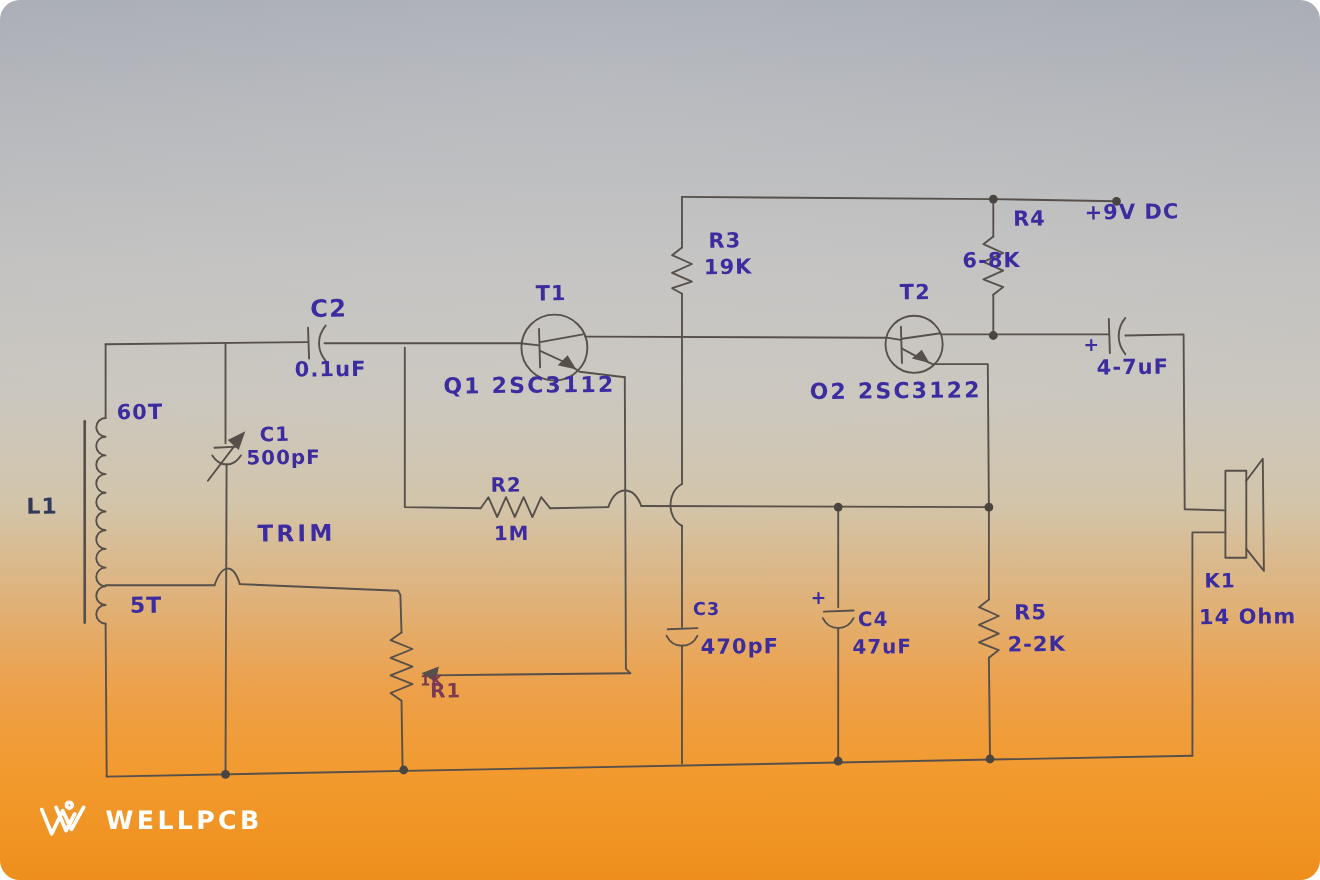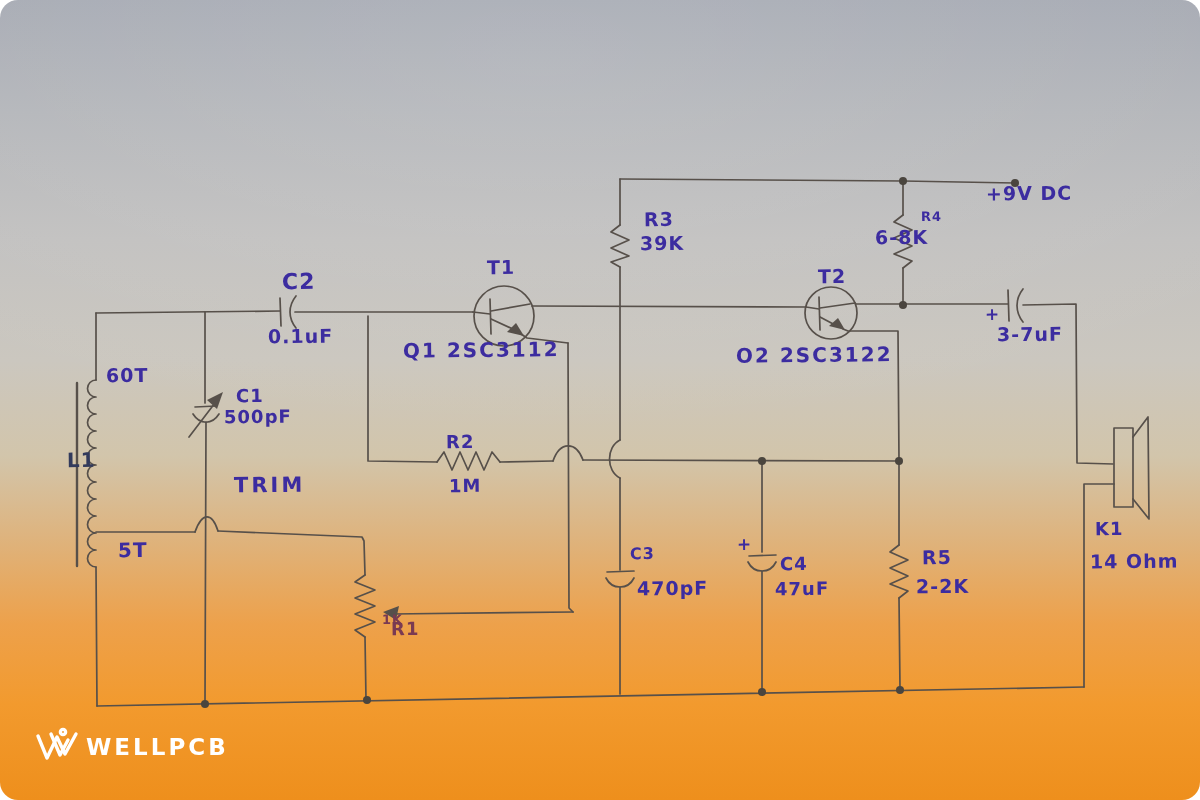--- a/index.html
+++ b/index.html
@@ -13,23 +13,23 @@
         #d2c5ab 57%, #dfb27a 68%, #eda14b 78%, #f29a2e 88%, #ee8f1c 100%);
     font-family:"DejaVu Sans", sans-serif;
   }
   svg.schem{position:absolute;left:0;top:0;}
   .lbl{
     position:absolute;font-weight:bold;color:#3c2ca0;
     letter-spacing:1px;white-space:nowrap;line-height:1;
     transform:rotate(-0.6deg);
   }
   .ink-warm{color:#7a3a52;}
-  .ink-navy{color:#323a5c;margin-left:43px;}
+  .ink-navy{color:#323a5c;}
   .logo{
-    position:absolute;left:34px;top:727px;display:flex;align-items:center;gap:0;
+    position:absolute;left:34px;top:727px;display:flex;align-items:center;gap:10px;
   }
   .logo-text{
     color:#ffffff;font-weight:800;font-size:23px;letter-spacing:3px;
     font-family:"DejaVu Sans", sans-serif;
   }
 </style>
 </head>
 <body>
 
 <div class="photo">
@@ -190,32 +190,32 @@
   <span class="lbl" style="left:282px;top:271px;font-size:22px">C2</span>
   <span class="lbl" style="left:268px;top:327px;font-size:19px">0.1uF</span>
 
   <span class="lbl" style="left:487px;top:258px;font-size:19px">T1</span>
   <span class="lbl" style="left:403px;top:340px;font-size:20px;letter-spacing:2px">Q1 2SC3112</span>
 
   <span class="lbl" style="left:446px;top:433px;font-size:18px">R2</span>
   <span class="lbl" style="left:449px;top:477px;font-size:18px">1M</span>
 
   <span class="lbl" style="left:644px;top:210px;font-size:19px">R3</span>
-  <span class="lbl" style="left:640px;top:234px;font-size:19px">39K</span>
-
-  <span class="lbl" style="left:921px;top:210px;font-size:13px">R4</span>
+  <span class="lbl" style="left:640px;top:234px;font-size:19px">19K</span>
+
+  <span class="lbl" style="left:921px;top:190px;font-size:19px">R4</span>
   <span class="lbl" style="left:875px;top:228px;font-size:19px">6-8K</span>
 
   <span class="lbl" style="left:986px;top:184px;font-size:19px">+9V DC</span>
 
-  <span class="lbl" style="left:818px;top:267px;font-size:19px">T2</span>
+  <span class="lbl" style="left:818px;top:257px;font-size:19px">T2</span>
   <span class="lbl" style="left:736px;top:345px;font-size:20px;letter-spacing:2px">O2 2SC3122</span>
 
   <span class="lbl" style="left:985px;top:306px;font-size:17px">+</span>
-  <span class="lbl" style="left:997px;top:325px;font-size:19px">3-7uF</span>
+  <span class="lbl" style="left:997px;top:325px;font-size:19px">4-7uF</span>
 
   <span class="lbl" style="left:630px;top:546px;font-size:16px">C3</span>
   <span class="lbl" style="left:637px;top:579px;font-size:19px">470pF</span>
 
   <span class="lbl" style="left:737px;top:536px;font-size:17px">+</span>
   <span class="lbl" style="left:780px;top:555px;font-size:18px">C4</span>
   <span class="lbl" style="left:775px;top:580px;font-size:18px">47uF</span>
 
   <span class="lbl" style="left:922px;top:548px;font-size:19px">R5</span>
   <span class="lbl" style="left:916px;top:577px;font-size:19px">2-2K</span>

